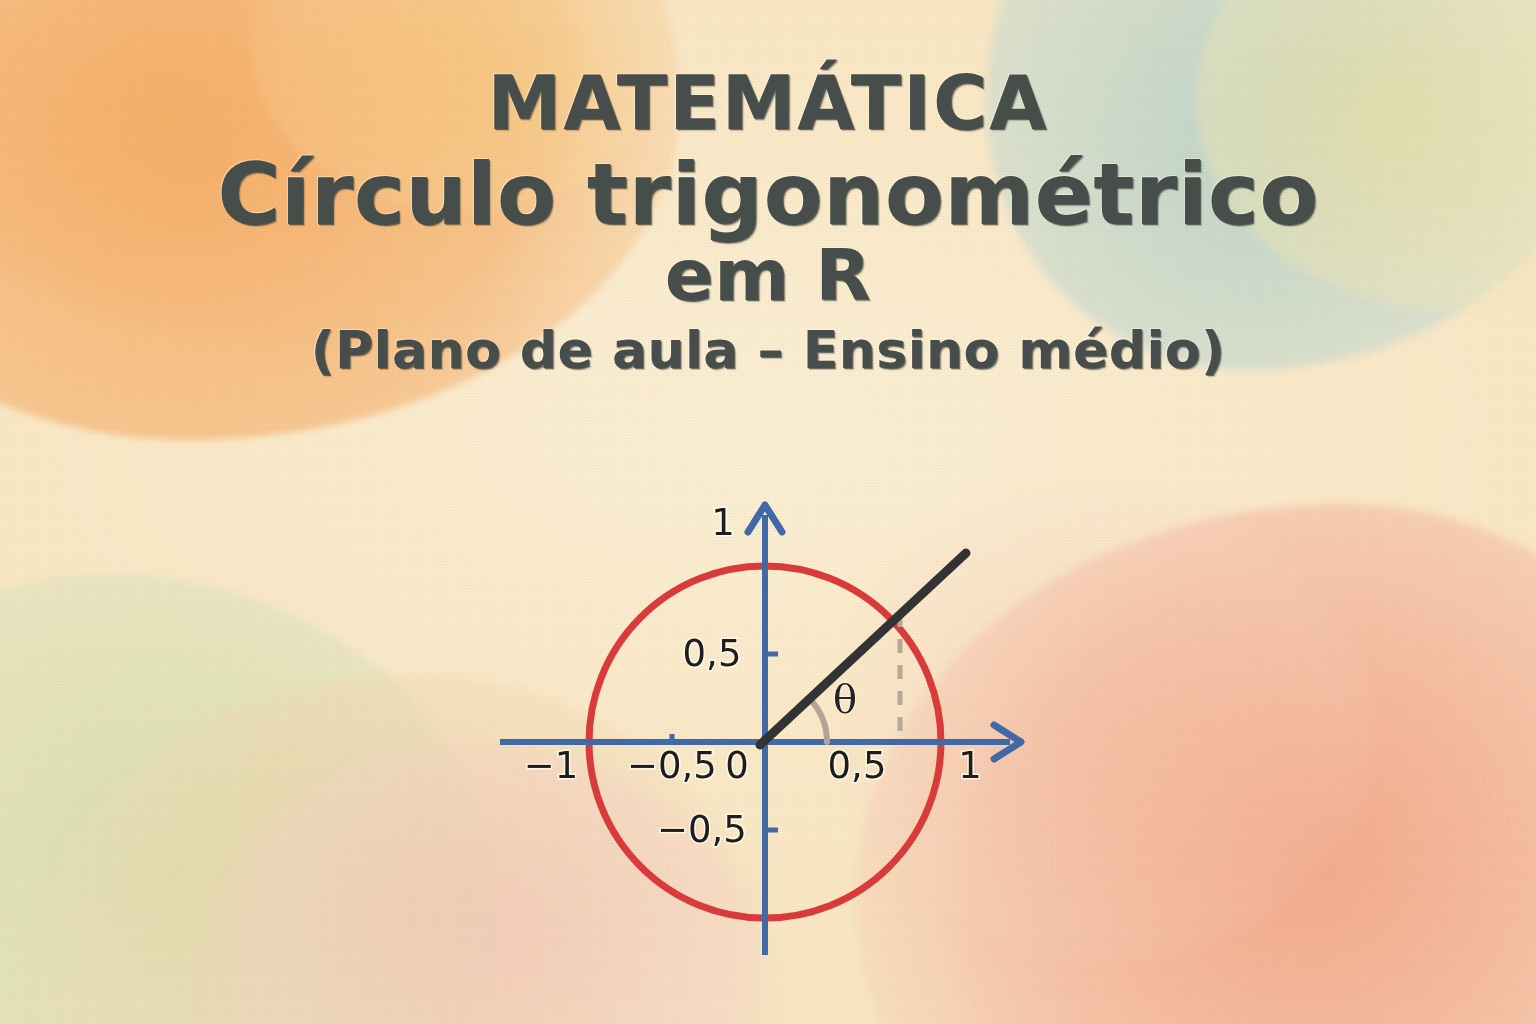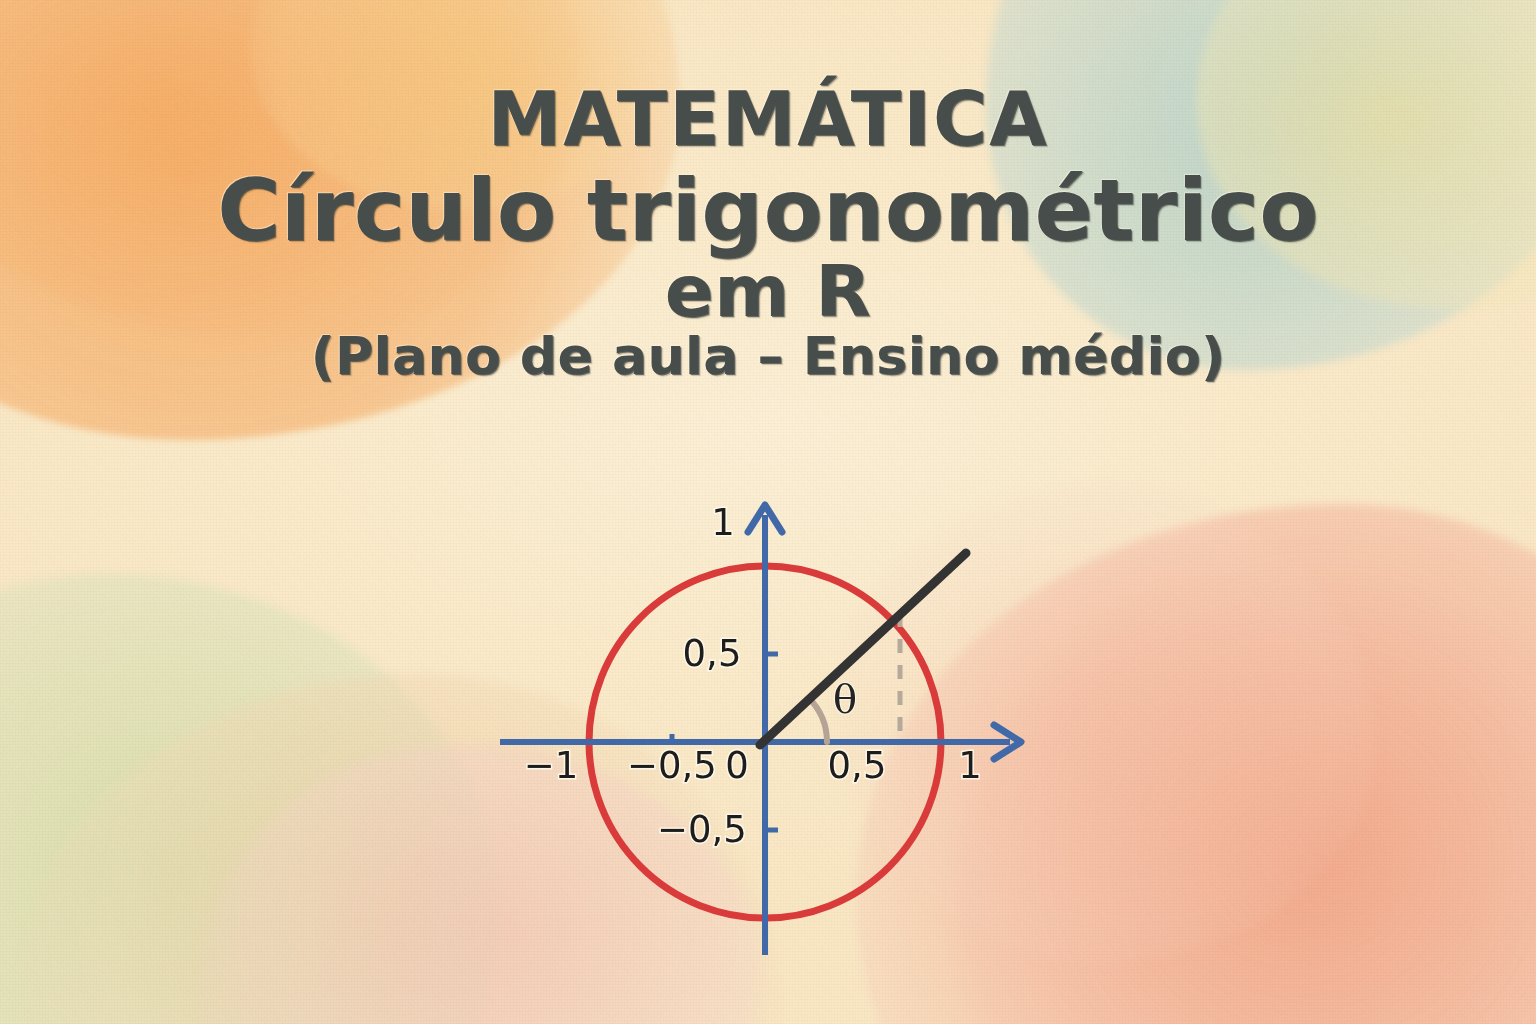--- a/index.html
+++ b/index.html
@@ -139,41 +139,41 @@
       repeating-linear-gradient(0deg,   rgba(150,130,105,0.10) 0px, rgba(150,130,105,0.10) 1px, rgba(255,255,255,0) 1px, rgba(255,255,255,0) 3px),
       repeating-linear-gradient(90deg,  rgba(150,130,105,0.09) 0px, rgba(150,130,105,0.09) 1px, rgba(255,255,255,0) 1px, rgba(255,255,255,0) 3px),
       repeating-linear-gradient(45deg,  rgba(160,140,115,0.05) 0px, rgba(160,140,115,0.05) 1px, rgba(255,255,255,0) 1px, rgba(255,255,255,0) 4px);
     pointer-events: none;
   }
 
   
   #title-block {
     position: absolute;
     left: 0;
-    top: 80px;
+    top: 64px;
     width: 100%;
     text-align: center;
     z-index: 5;
   }
   .headline {
     color: #474D4A;
     font-weight: bold;
     letter-spacing: 0.5px;
     line-height: 1.06;
     text-shadow:
       1px 1px 0 rgba(30,36,33,0.55),
       2px 2px 1px rgba(60,66,62,0.28),
       -1px -1px 0 rgba(255,248,232,0.45);
     margin: 0;
     white-space: nowrap;
   }
   #headline-subject { font-size: 74px; letter-spacing: 2px; }
   #headline-main-1  { font-size: 86px; margin-top: 7px; }
   #headline-main-2  { font-size: 72px; margin-top: -4px; }
-  #headline-note    { font-size: 52px; }
+  #headline-note    { font-size: 52px; margin-top: 10px; }
 
   
   #diagram {
     position: absolute;
     left: 470px;
     top: 485px;
     width: 620px;
     height: 530px;
     z-index: 4;
   }

